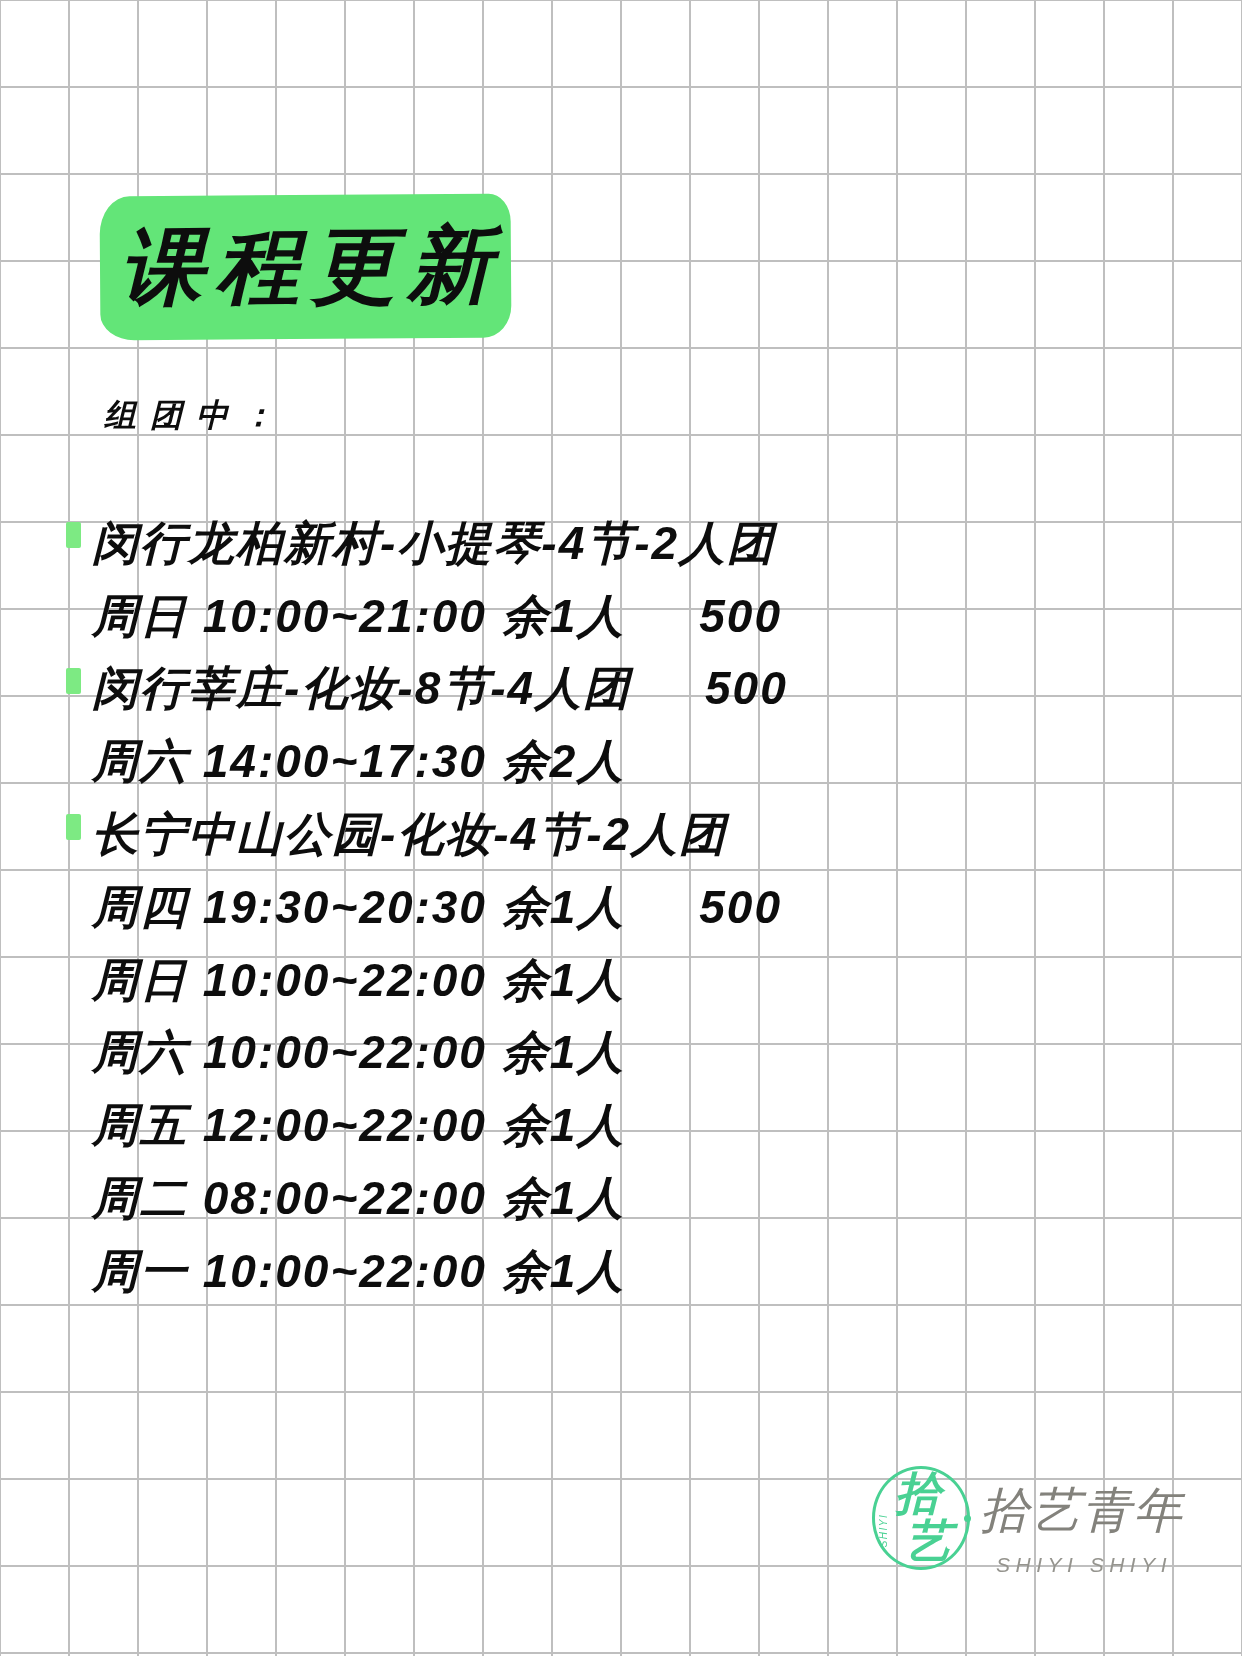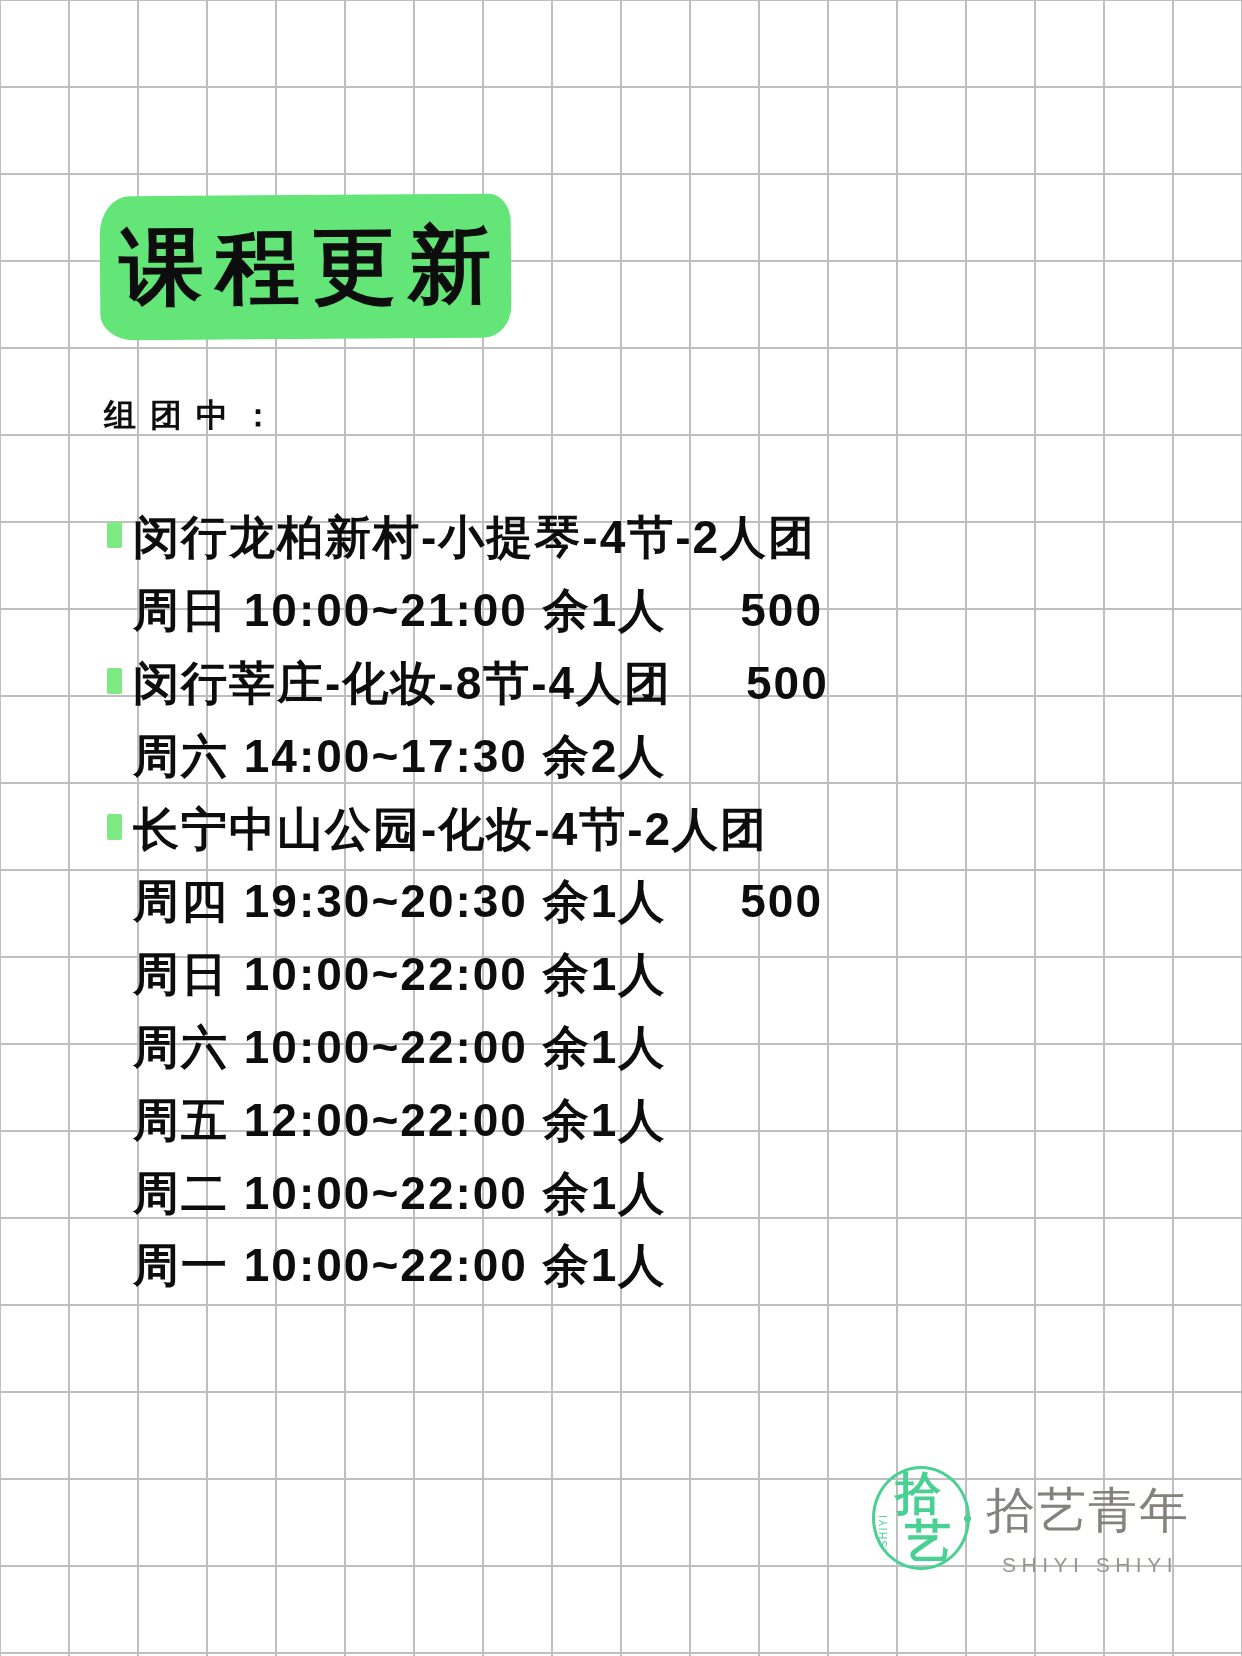--- a/index.html
+++ b/index.html
@@ -12,20 +12,21 @@
     position: relative;
     width: 1242px; height: 1656px;
     overflow: hidden;
     background-color: #ffffff;
     background-image:
       linear-gradient(to right, #bfbfbf 2px, transparent 2px),
       linear-gradient(to bottom, #bfbfbf 2px, transparent 2px);
     background-size: 69px 87px;
     background-position: -1px -1px;
     color: #111111;
+    font-style: italic;
   }
   .badge {
     position: absolute;
     left: 100px; top: 195px;
     width: 411px; height: 144px;
     background: #63e578;
     border-radius: 30px 22px 28px 34px / 38px 28px 32px 26px;
     display: flex; align-items: center; justify-content: center;
     transform: rotate(-0.4deg);
   }
@@ -47,27 +48,26 @@
     color: #0d0d0d;
   }
   .list {
     position: absolute;
     left: 92px; top: 502px;
     right: 40px;
   }
   .row {
     position: relative;
     height: 72.8px;
-    display: flex; align-items: center;
+    display: flex; align-items: flex-end;
     font-size: 46px;
     font-weight: 700;
     letter-spacing: 2px;
     white-space: pre;
     color: #0d0d0d;
-    margin-left: 41px;
   }
   .row .bullet {
     position: absolute;
     left: -26px; top: 50%;
     transform: translateY(-62%);
     width: 15px; height: 26px;
     background: #7dea83;
     border-radius: 2px;
   }
   .logo {
@@ -107,21 +107,21 @@
     width: 40px;
     text-align: center;
   }
   .lc-dot {
     position: absolute;
     right: -4px; top: 46px;
     width: 7px; height: 7px;
     border-radius: 50%;
     background: #49d193;
   }
-  .logo-text { margin-left: 16px; padding-top: 12px; }
+  .logo-text { margin-left: 10px; padding-top: 12px; }
   .brand-cn {
     font-size: 49px;
     font-weight: 500;
     letter-spacing: 2px;
     color: #83827c;
     white-space: pre;
   }
   .brand-en {
     font-size: 21px;
     font-weight: 400;
@@ -168,21 +168,21 @@
     <div class="row">
       <span>周日 10:00~22:00 余1人</span>
     </div>
     <div class="row">
       <span>周六 10:00~22:00 余1人</span>
     </div>
     <div class="row">
       <span>周五 12:00~22:00 余1人</span>
     </div>
     <div class="row">
-      <span>周二 10:00~22:00 余1人</span>
+      <span>周二 08:00~22:00 余1人</span>
     </div>
     <div class="row">
       <span>周一 10:00~22:00 余1人</span>
     </div>
   </div>
 
   <div class="logo">
     <div class="logo-circle">
       <span class="lc-top">拾</span>
       <span class="lc-bottom">艺</span>

